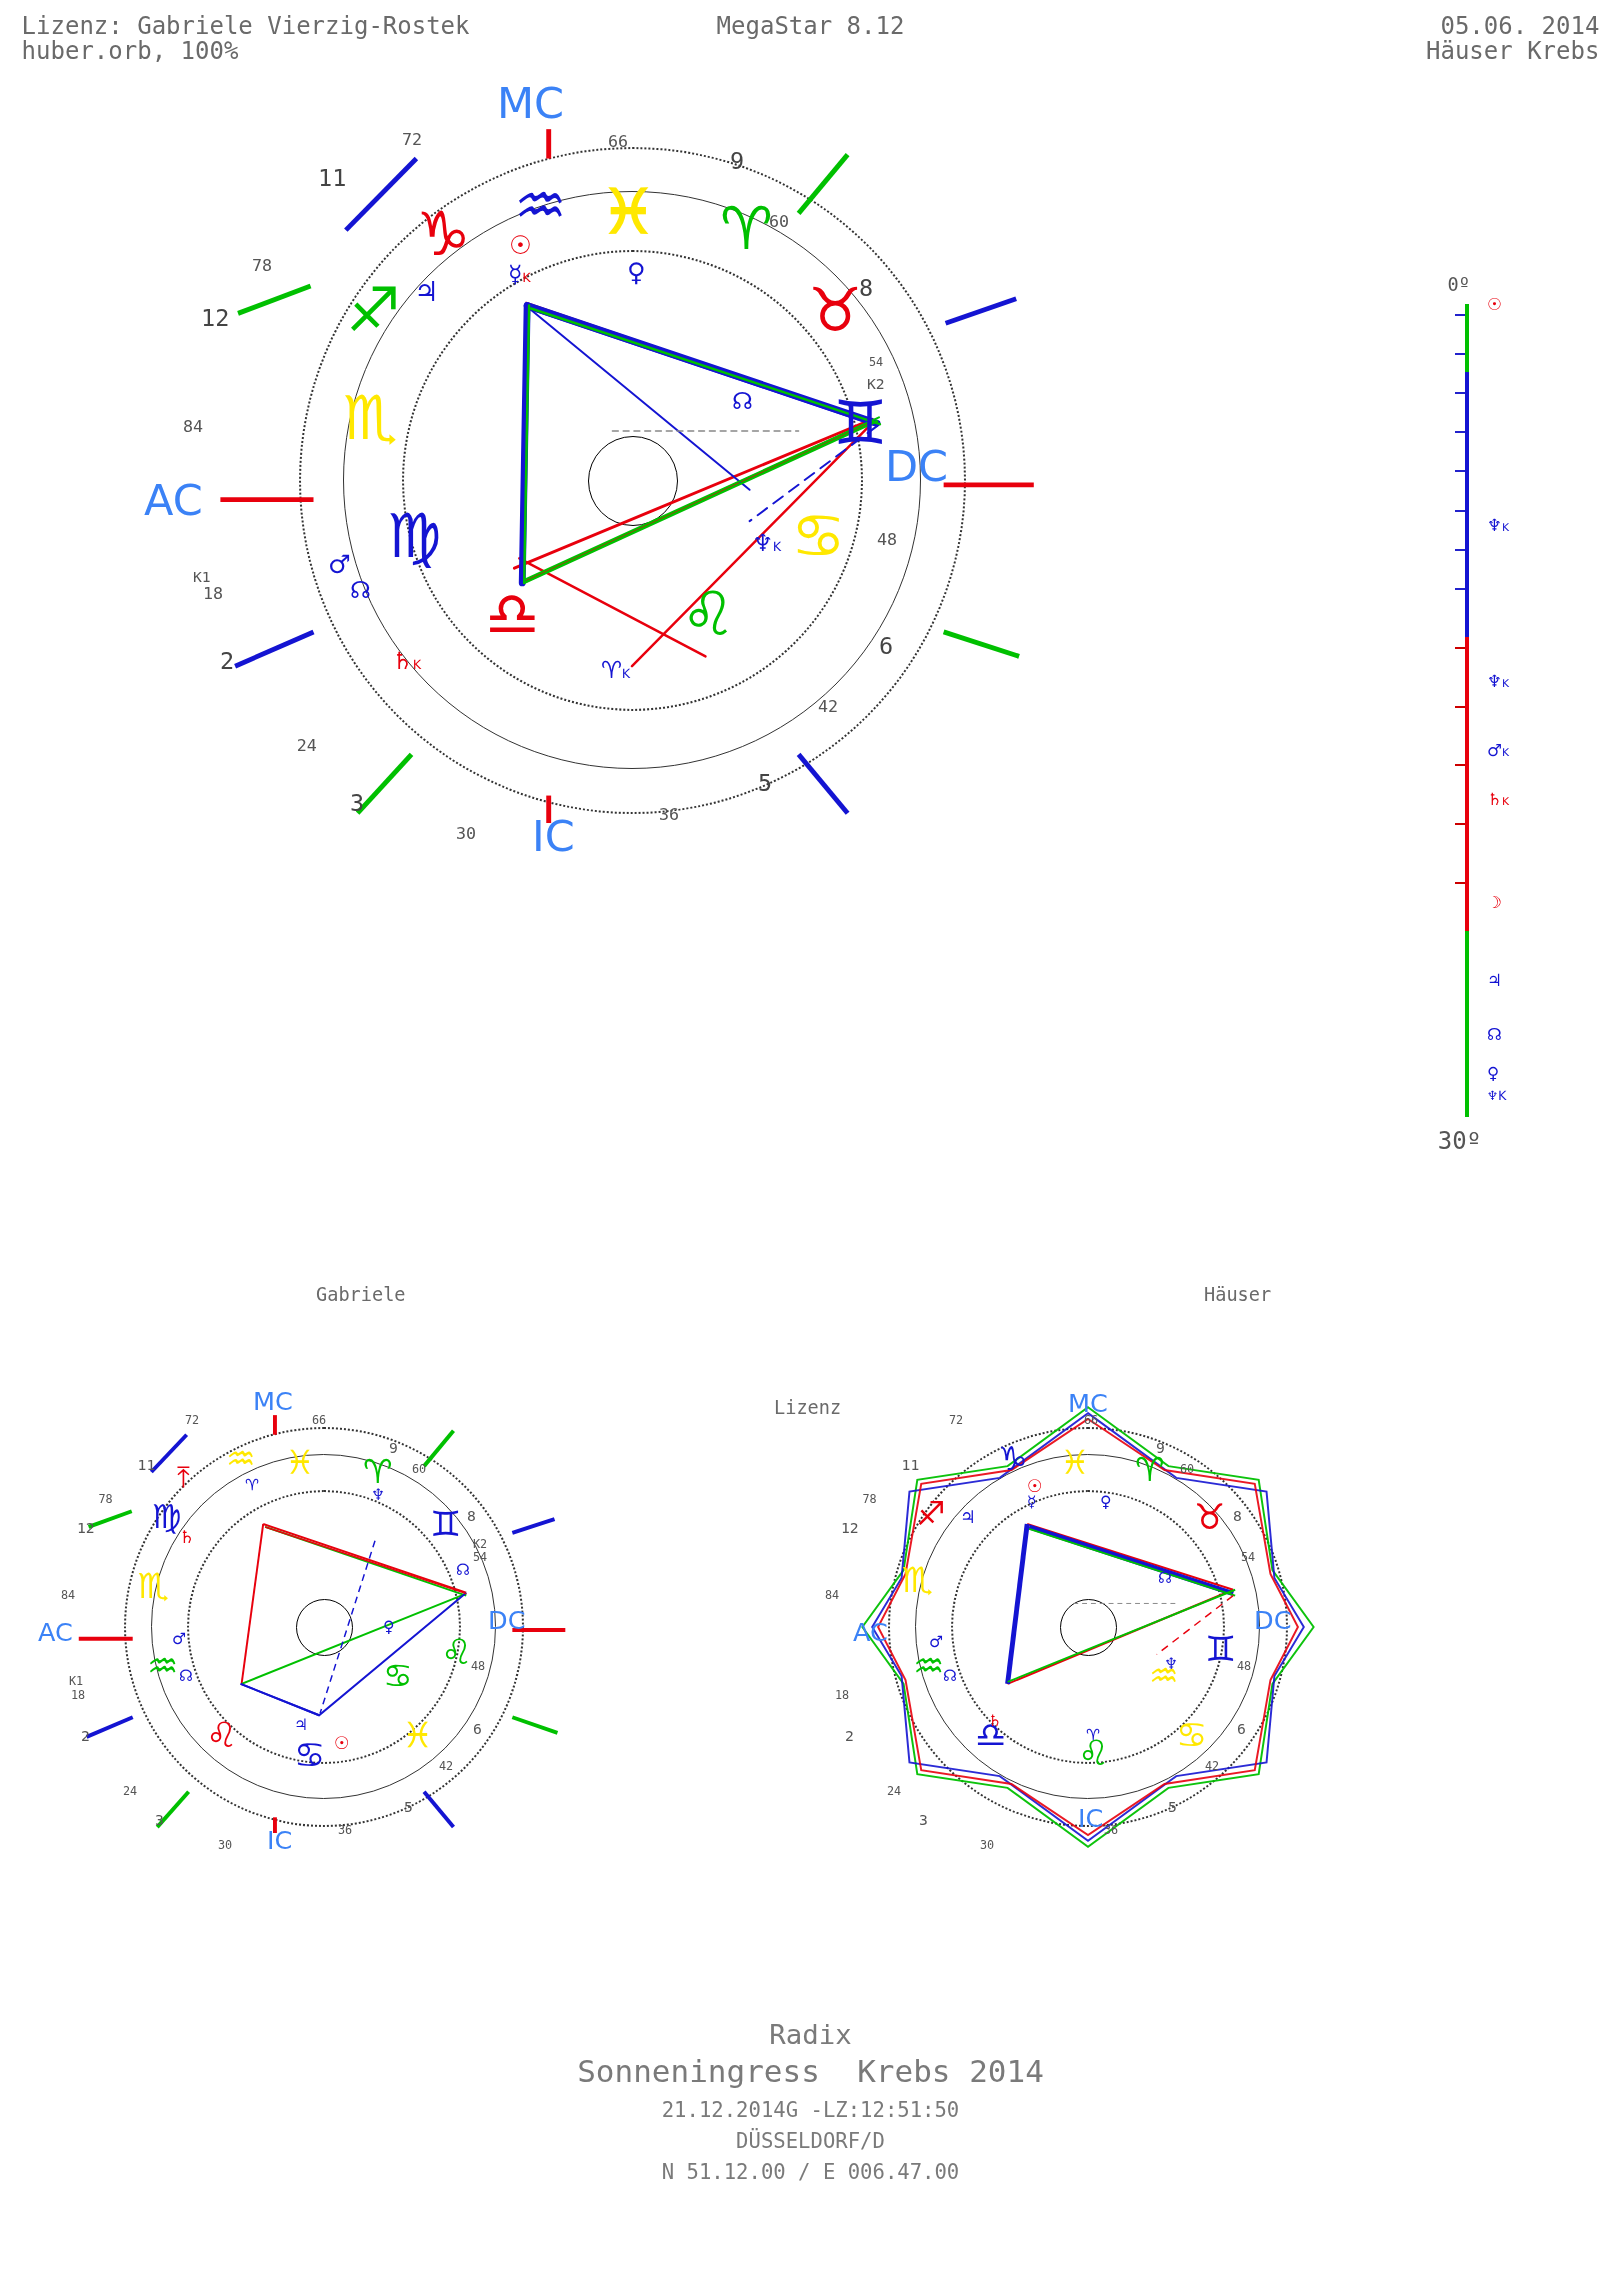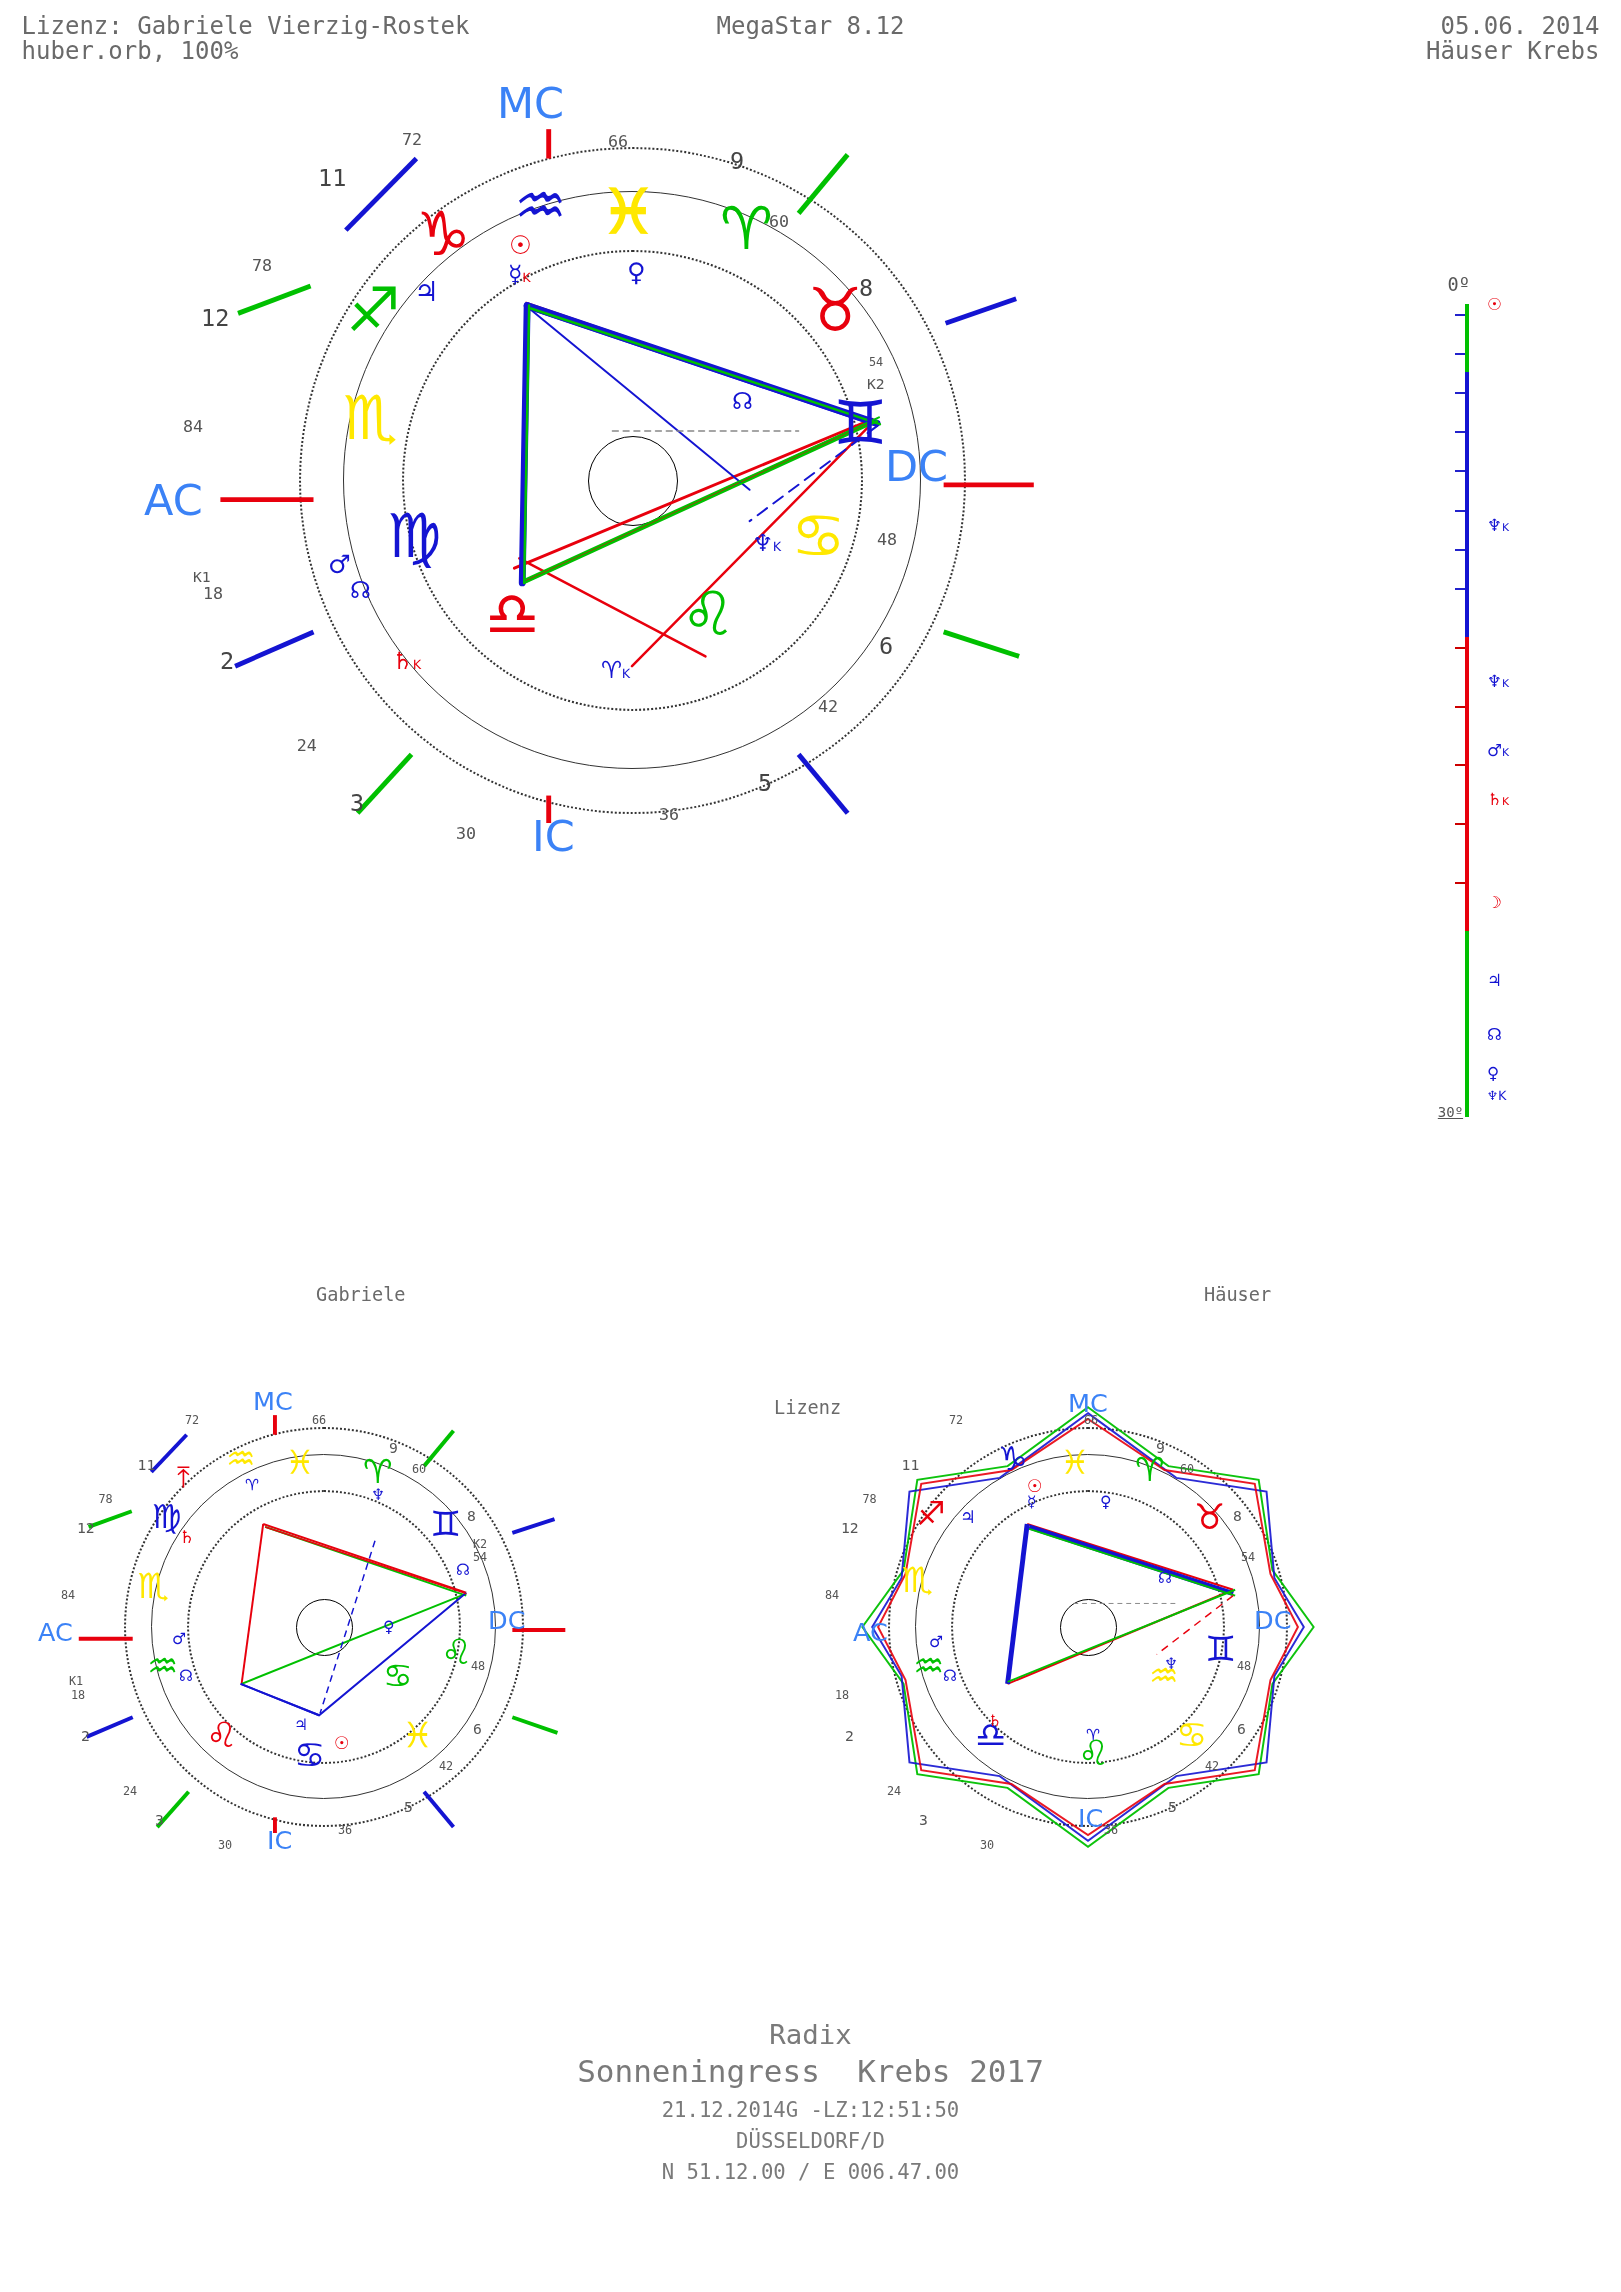--- a/index.html
+++ b/index.html
@@ -142,21 +142,21 @@
   <div class="axis" style="left:-145px;top:338px;font-size:43px;">AC</div>
   <div class="axis" style="left:596px;top:304px;font-size:43px;">DC</div>
 </div>
 
 <div class="cap" style="left:316px;top:1284px;">Gabriele</div>
 <div class="cap" style="left:1204px;top:1284px;">Häuser</div>
 <div class="cap" style="left:774px;top:1397px;">Lizenz</div>
 
 <div class="scale-wrap" style="left:1426px;top:294px;width:137px;height:863px;">
   <div class="lbl" style="left:21.6px;top:-19.6px;font-size:18.6px;">0º</div>
-  <div class="lbl" style="left:11.8px;top:810px;font-size:14px;text-decoration:underline;">30º</div>
+  <div class="lbl" style="left:11.8px;top:833px;font-size:24px;">30º</div>
 
   <div class="scale-seg" style="left:39px;top:9.8px;height:69px;background:#00c000;"></div>
   <div class="scale-seg" style="left:39px;top:78px;height:265px;background:#1414d2;"></div>
   <div class="scale-seg" style="left:39px;top:343px;height:294px;background:#e8000d;"></div>
   <div class="scale-seg" style="left:39px;top:637px;height:186px;background:#00c000;"></div>
 
   <div class="tick" style="left:29px;top:19.6px;width:9.8px;"></div>
   <div class="tick" style="left:29px;top:59px;width:9.8px;"></div>
   <div class="tick" style="left:29px;top:98px;width:9.8px;"></div>
   <div class="tick" style="left:29px;top:137px;width:9.8px;"></div>
@@ -347,17 +347,17 @@
   <div class="lbl num-sm" style="left:-41px;top:98px;font-size:14.7px;">12</div>
   <div class="lbl num-sm" style="left:19.6px;top:35px;font-size:14.7px;">11</div>
 
   <div class="axis" style="left:186px;top:-33px;font-size:25.5px;">MC</div>
   <div class="axis" style="left:196px;top:382px;font-size:25.5px;">IC</div>
   <div class="axis" style="left:-29px;top:196px;font-size:25.5px;">AC</div>
   <div class="axis" style="left:372px;top:184px;font-size:25.5px;">DC</div>
 </div>
 
 <div class="ftr" style="top:2019px;font-size:27.4px;">Radix</div>
-<div class="ftr" style="top:2053px;font-size:31px;">Sonneningress  Krebs 2017</div>
+<div class="ftr" style="top:2053px;font-size:31px;">Sonneningress  Krebs 2014</div>
 <div class="ftr" style="top:2098px;font-size:20.6px;">21.12.2014G -LZ:12:51:50</div>
 <div class="ftr" style="top:2129px;font-size:20.6px;">DÜSSELDORF/D</div>
 <div class="ftr" style="top:2160px;font-size:20.6px;">N 51.12.00 / E 006.47.00</div>
 
 
 </body></html>

